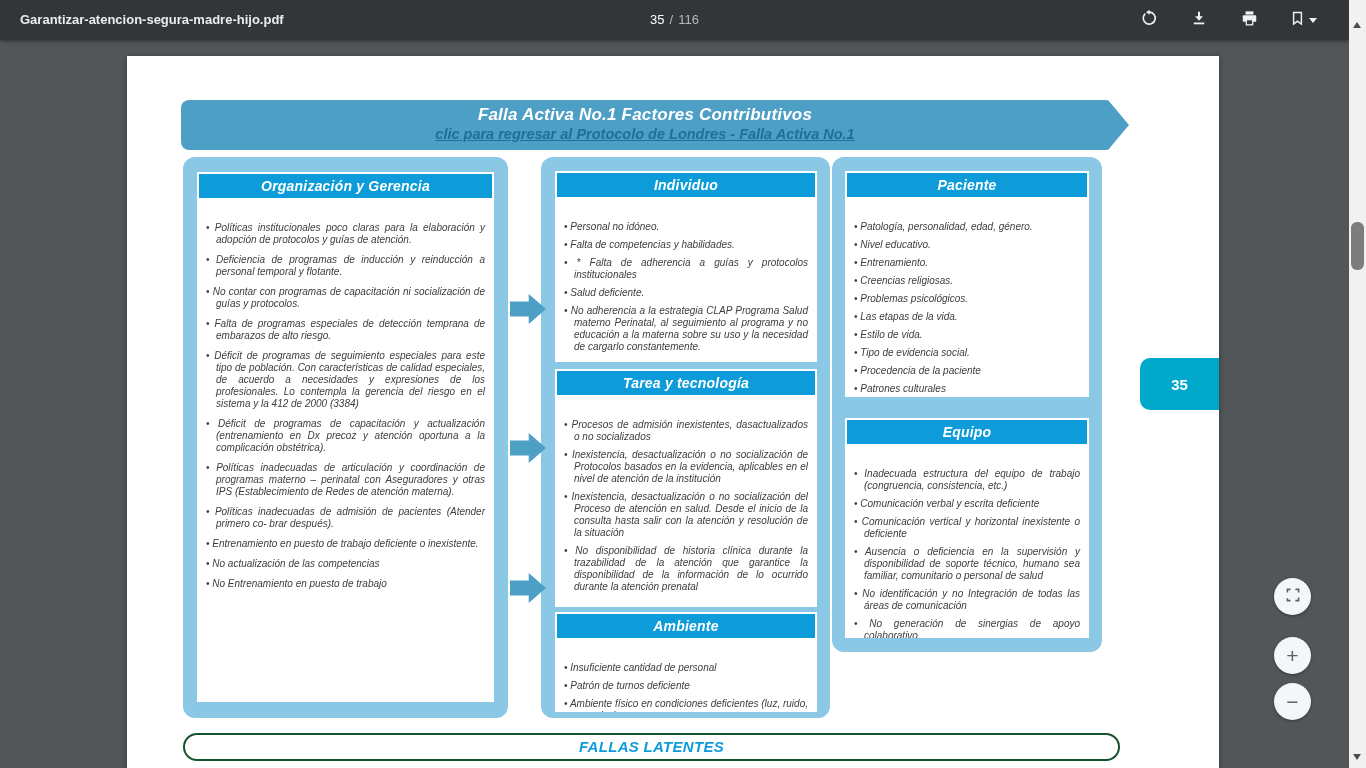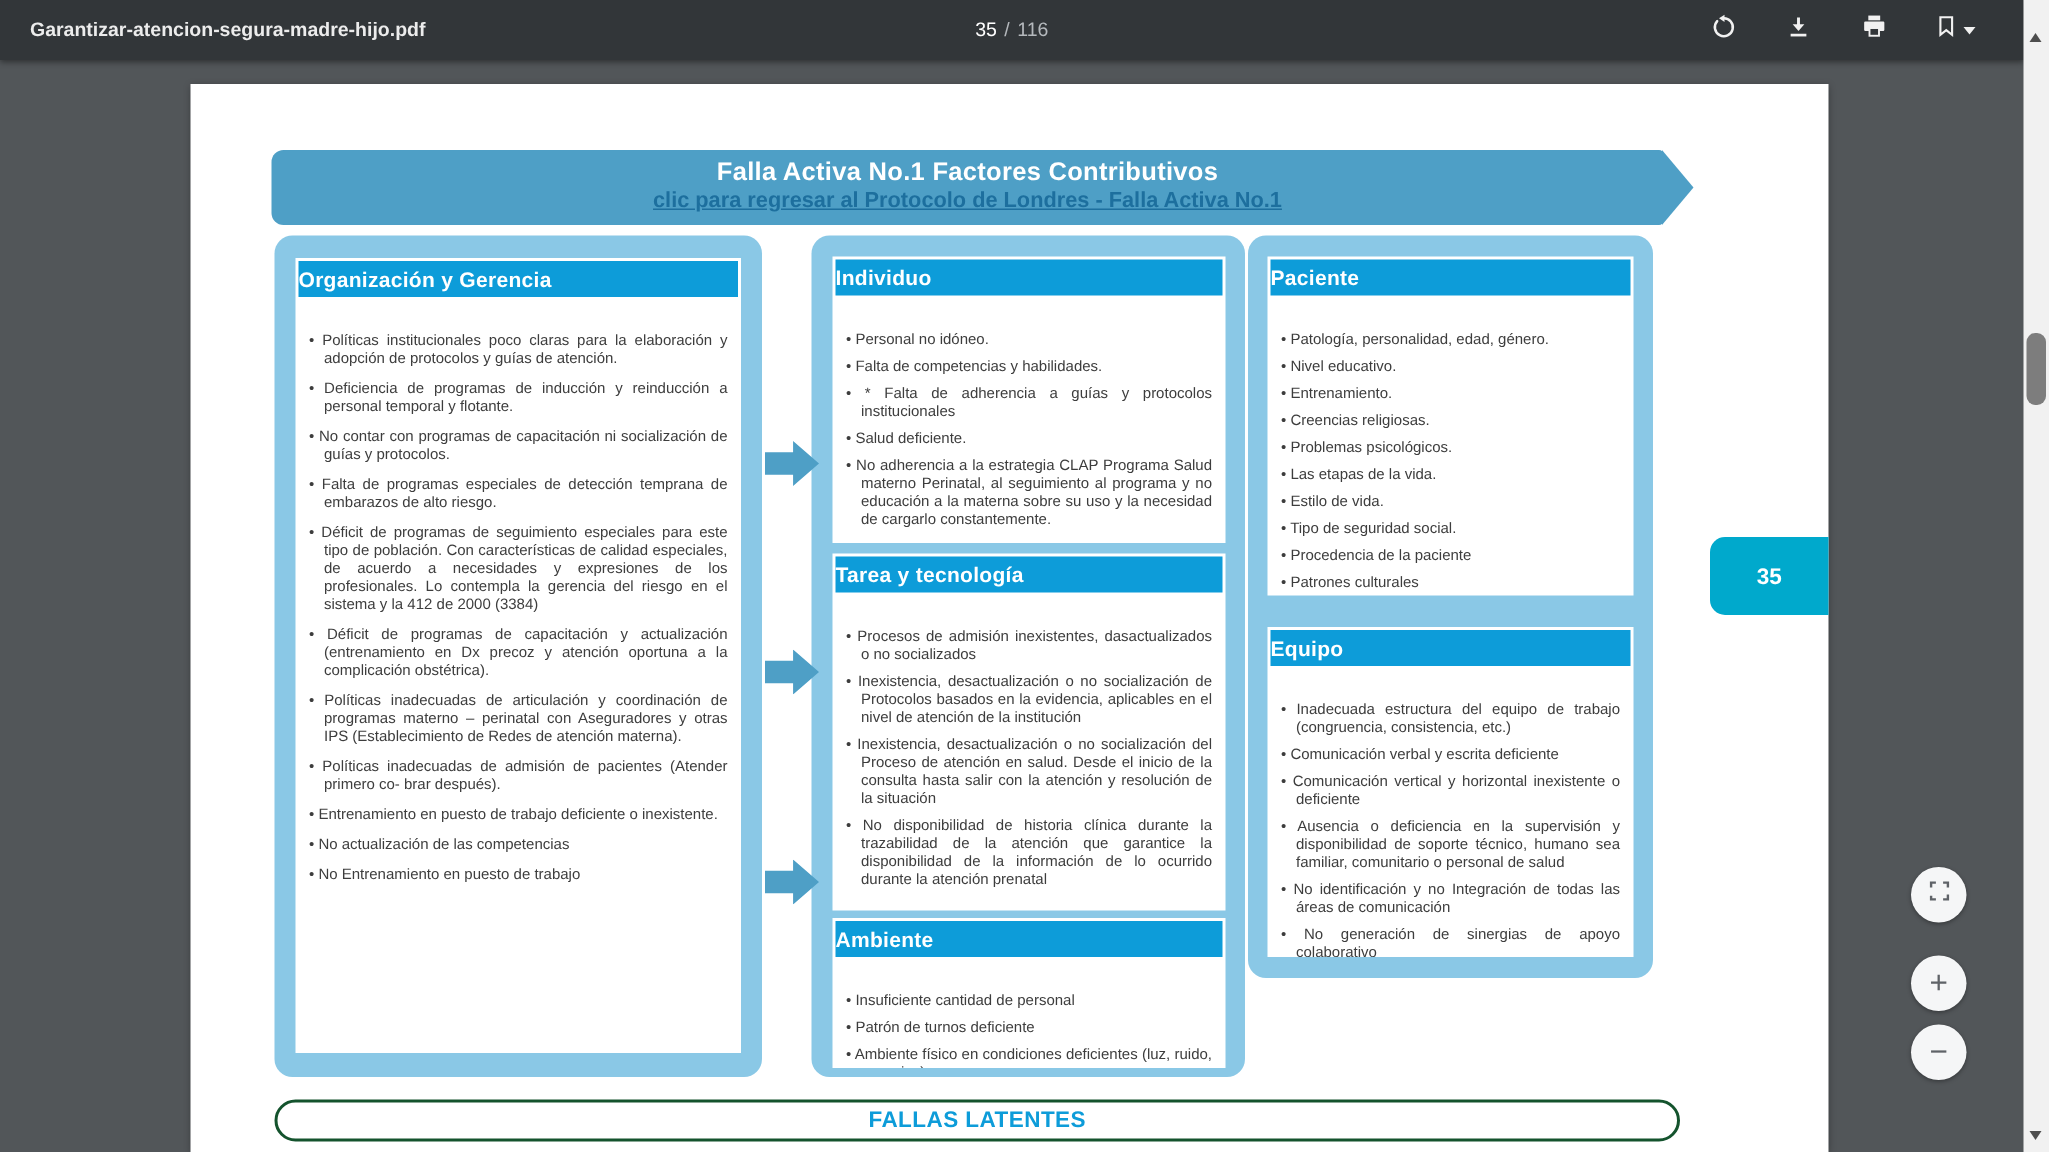--- a/index.html
+++ b/index.html
@@ -35,42 +35,42 @@
   
   .scrollbar { position:absolute; right:0; top:0; width:17px; height:768px; background:#f1f1f1; z-index:6; }
   .sb-up, .sb-down { position:absolute; left:4px; width:0; height:0; cursor:pointer; }
   .sb-up  { top:22px;   border-left:4.5px solid transparent; border-right:4.5px solid transparent; border-bottom:6px solid #4d4d4d; }
   .sb-down{ bottom:8px; border-left:4.5px solid transparent; border-right:4.5px solid transparent; border-top:6px solid #4d4d4d; }
   .sb-thumb { position:absolute; left:2px; top:222px; width:13px; height:48px; background:#7d7d7d; border-radius:6px; cursor:pointer; }
 
   
   .page {
     position:absolute; left:127px; top:56px; width:1092px; height:712px;
-    background:#ffffff; box-shadow:0 1px 5px rgba(0,0,0,.35); z-index:1;
+    background:#ffffff; box-shadow:0 1px 5px rgba(0,0,0,.35); z-index:1;font-style:italic;
   }
 
   
   .banner { position:absolute; left:54px; top:44px; width:928px; height:50px; background:#4e9fc6; border-radius:8px 3px 3px 8px; }
   .banner::after {
     content:""; position:absolute; right:-20px; top:0;
     border-top:25px solid transparent; border-bottom:25px solid transparent; border-left:21px solid #4e9fc6;
   }
   .banner-title { text-align:center; color:#ffffff; font-weight:bold; font-size:17px; margin-top:5px; letter-spacing:.2px; }
   .banner-link { display:block; text-align:center; color:#1d6f9e; font-size:14.5px; font-weight:bold; text-decoration:underline; margin-top:1px; cursor:pointer; }
 
   
   .panel { position:absolute; background:#8ac8e6; border-radius:12px; }
   .panel-org   { left:56px;  top:101px; width:325px; height:561px; }
   .panel-mid   { left:414px; top:101px; width:289px; height:561px; }
   .panel-right { left:705px; top:101px; width:270px; height:495px; }
 
   
   .card { position:absolute; background:#ffffff; overflow:hidden; }
   .card-header {
-    margin:2px 2px 0; background:#0d9cd9; color:#ffffff; 
+    margin:2px 2px 0; background:#0d9cd9; color:#ffffff; text-align:center;
     font-weight:bold; font-size:14px; height:24px; line-height:24px; letter-spacing:.2px;
   }
   .card ul { list-style:none; margin:0; padding:8px 9px 6px; }
   .card li {
     font-size:10px; line-height:1.2; color:#3d3d3d; text-align:justify;
     padding-left:10px; text-indent:-10px; margin-top:6px;
   }
   .card li:first-child { margin-top:16px; }
   .card li::before { content:"• "; }
   .card-org      { left:14px; top:15px;  width:297px; height:530px; }
@@ -220,21 +220,21 @@
       <div class="card card-paciente">
         <div class="card-header">Paciente</div>
         <ul>
             <li>Patología, personalidad, edad, género.</li>
             <li>Nivel educativo.</li>
             <li>Entrenamiento.</li>
             <li>Creencias religiosas.</li>
             <li>Problemas psicológicos.</li>
             <li>Las etapas de la vida.</li>
             <li>Estilo de vida.</li>
-            <li>Tipo de seguridad social.</li>
+            <li>Tipo de evidencia social.</li>
             <li>Procedencia de la paciente</li>
             <li>Patrones culturales</li>
           </ul>
       </div>
       <div class="card card-equipo">
         <div class="card-header">Equipo</div>
         <ul>
             <li>Inadecuada estructura del equipo de trabajo (congruencia, consistencia, etc.)</li>
             <li>Comunicación verbal y escrita deficiente</li>
             <li>Comunicación vertical y horizontal inexistente o deficiente</li>

